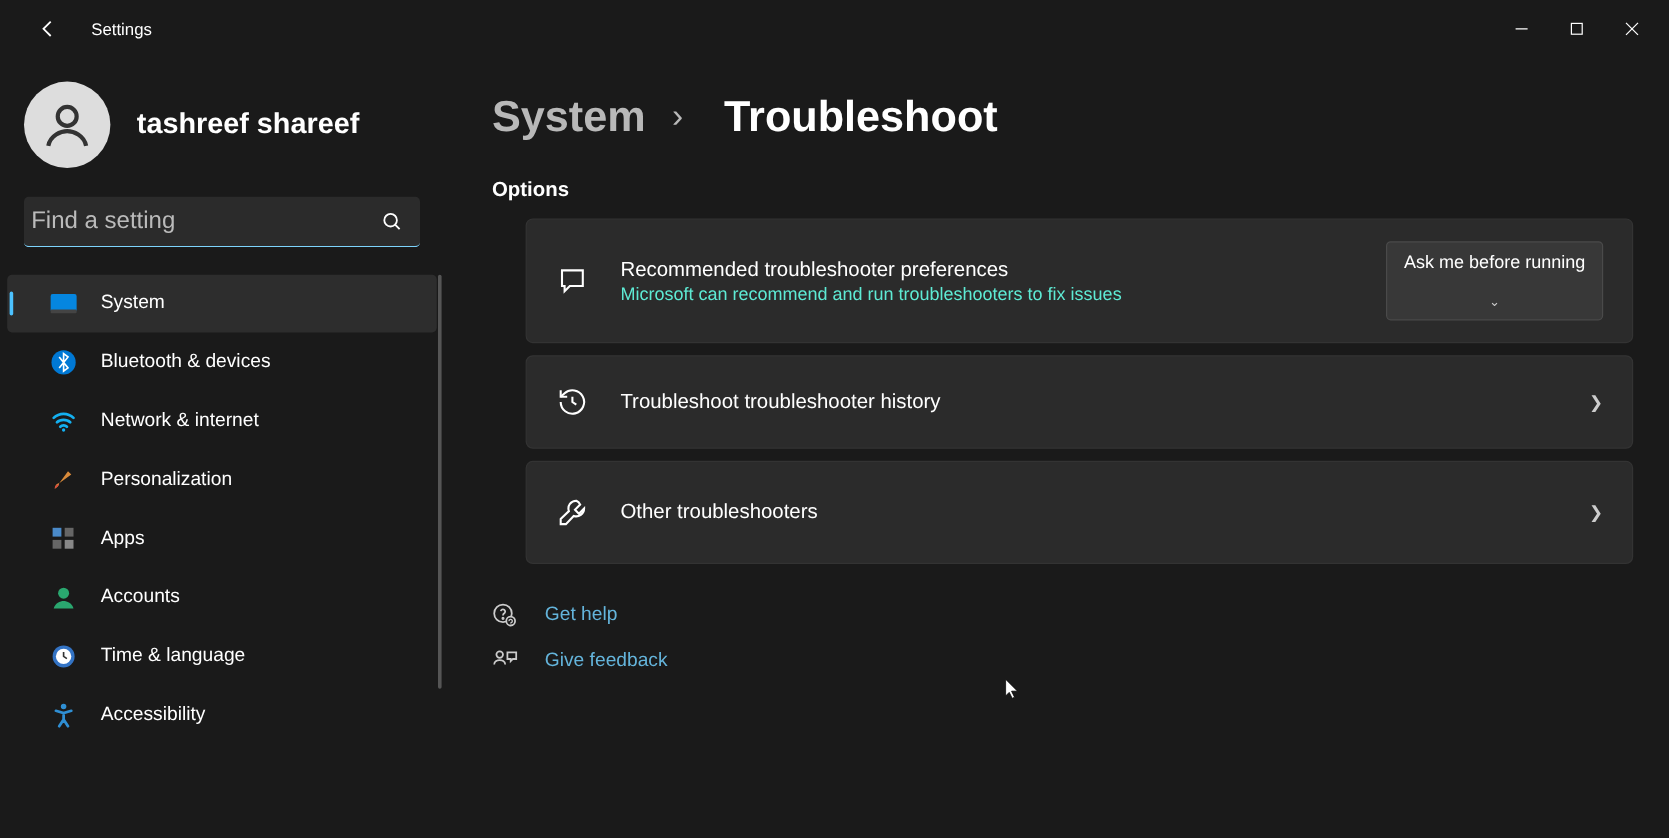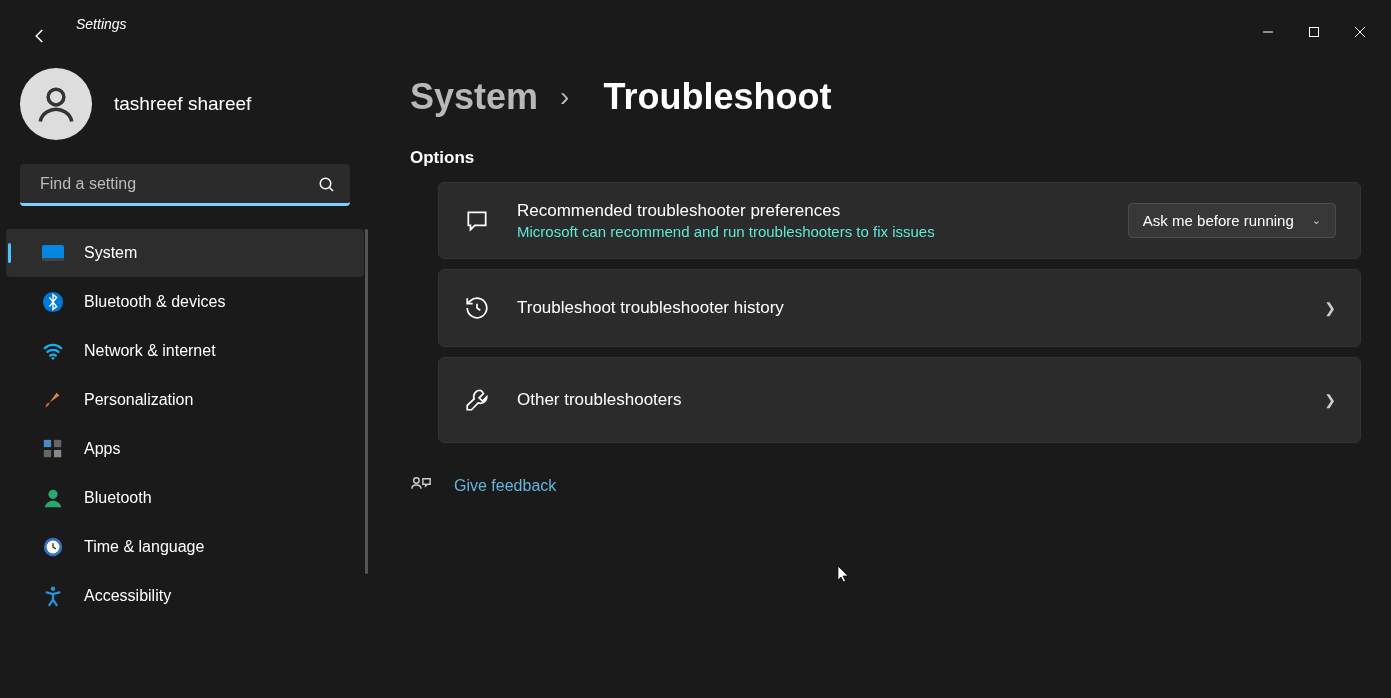--- a/index.html
+++ b/index.html
@@ -1,35 +1,35 @@
 <!DOCTYPE html>
 <html><head>
 <meta charset="utf-8">
 <style>
   * { margin: 0; padding: 0; box-sizing: border-box; font-family: "Segoe UI", sans-serif; }
   body { background: #1a1a1a; color: #fff; width: 1391px; height: 698px; overflow: hidden; }
 
   
-  .titlebar { display: flex; height: 48px; padding: 16px 8px; font-style: italic; }
+  .titlebar { display: flex; align-items: center; height: 48px; padding: 16px 8px; }
   .titlebar .back { width: 40px; height: 40px; display: flex; align-items: center; justify-content: center; cursor: pointer; margin-left: 12px;}
   .titlebar .title { margin-left: 16px; font-size: 14px; color: #fff; }
   .titlebar .win-controls { margin-left: auto; display: flex; }
   .titlebar .win-controls .wc { width: 46px; height: 32px; display: flex; align-items: center; justify-content: center; cursor: pointer; color: #fff; }
 
   .layout { display: flex; height: calc(100% - 48px); }
 
   
   .sidebar { width: 370px; padding: 20px 0 0 0; flex-shrink: 0; }
   .profile { display: flex; align-items: center; padding: 0 20px 24px 20px; gap: 22px; }
   .avatar { width: 72px; height: 72px; border-radius: 50%; background: #ddd; display: flex; align-items: center; justify-content: center; }
   .avatar svg { width: 42px; height: 42px; fill:#333;}
-  .username { font-size: 19px; font-weight: 400; }
+  .username { font-size: 24px; font-weight: 700; }
 
   .search-wrap { padding: 0 20px 22px 20px; }
-  .search { width: 100%; height: 42px; background: #2b2b2b; border: none; border-bottom: 3px solid #7dd3fc; color: #fff; padding: 0 44px 0 20px; font-size: 16px; border-radius: 4px; outline: none; }
+  .search { width: 100%; height: 42px; background: #2b2b2b; border: none; border-bottom: 1px solid #7dd3fc; color: #fff; padding: 0 44px 0 6px; font-size: 20px; border-radius: 4px; outline: none; }
   .search::placeholder { color: #bbb; }
   .search-cont { position: relative; }
   .search-icon { position: absolute; right: 14px; top: 50%; transform: translateY(-50%); width: 18px; height: 18px; stroke:#fff;}
 
   .nav { position: relative; }
   .nav::after { content:""; position:absolute; right: 2px; top: 0; width: 3px; height: 345px; background:#555; border-radius:3px;}
   .nav-item { display: flex; align-items: center; height: 48px; padding: 0 20px 0 36px; gap: 20px; font-size: 16px; cursor: pointer; position: relative; border-radius:4px; margin: 1px 6px;}
   .nav-item.selected { background: #2d2d2d; }
   .nav-item.selected::before { content: ""; position: absolute; left: 2px; top: 14px; width: 3px; height: 20px; background: #4cc2ff; border-radius: 3px; }
   .nav-icon { width: 22px; height: 22px; display:flex; align-items:center; justify-content:center; flex-shrink:0;}
@@ -43,21 +43,21 @@
 
   .section-label { font-size: 17px; font-weight: 600; margin-bottom: 14px; }
 
   .card { background: #2b2b2b; border-radius: 6px; padding: 18px 24px; display: flex; align-items: center; gap: 26px; margin-bottom: 10px; border: 1px solid #333; margin-left: 28px; }
   .card.clickable { cursor: pointer; }
   .card .card-icon { width: 28px; height: 28px; display:flex; align-items:center; justify-content:center; flex-shrink:0;}
   .card .card-body { flex: 1; }
   .card .card-title { font-size: 17px; color: #fff; }
   .card .card-sub { font-size: 15px; color: #5eead4; margin-top: 2px; }
   .card .chevron { color: #ccc; font-size: 14px;}
-  .dropdown { background: #383838; border: 1px solid #4a4a4a; border-radius: 4px; padding: 8px 14px; display: flex; align-items: center; gap: 18px; font-size: 15px; cursor: pointer; }
+  .dropdown { background: #383838; border: 1px solid #4a4a4a; border-radius: 4px; padding: 8px 14px; display: flex; align-items: center; gap: 18px; font-size: 15px; cursor: pointer; flex-direction: column; }
   .dropdown .dd-chev { font-size: 11px; color:#ccc;}
 
   .links { margin-top: 32px; }
   .link-row { display: flex; align-items: center; gap: 22px; margin-bottom: 16px; font-size: 16px; }
   .link-row .link { color: #64b4db; cursor: pointer; }
   .link-row .li-icon { width: 22px; height: 22px; display:flex; align-items:center; justify-content:center;}
 
   .cursor { position: absolute; top: 566px; left: 838px; width: 12px; height: 18px; pointer-events: none;}
 </style>
 </head>
@@ -161,21 +161,21 @@
           </span>
         <span>Apps</span>
       </div>
       <div class="nav-item">
         <span class="nav-icon">
             <svg width="22" height="22" viewBox="0 0 24 24">
               <circle cx="12" cy="8" r="5" fill="#2aa76f"></circle>
               <path d="M3 22c1-5 6-7 9-7s8 2 9 7z" fill="#2aa76f"></path>
             </svg>
           </span>
-        <span>Bluetooth</span>
+        <span>Accounts</span>
       </div>
       <div class="nav-item">
         <span class="nav-icon">
             <svg width="22" height="22" viewBox="0 0 24 24">
               <circle cx="12" cy="12" r="10" fill="#3373c4"></circle>
               <circle cx="12" cy="12" r="7" fill="#fff"></circle>
               <path d="M12 8v4l3 2" stroke="#333" stroke-width="1.5" fill="none"></path>
             </svg>
           </span>
         <span>Time &amp; language</span>
@@ -240,20 +240,32 @@
       <div class="card-body">
         <div class="card-title">Other troubleshooters</div>
       </div>
       <div class="chevron">❯</div>
     </div>
 
     <div class="links">
       <div class="link-row">
         <span class="li-icon">
           <svg width="22" height="22" viewBox="0 0 24 24" fill="none" stroke="#ccc" stroke-width="1.6">
+              <circle cx="10" cy="10" r="8"></circle>
+              <path d="M8 8a2 2 0 1 1 3 2c-1 .5-1 1-1 2"></path>
+              <circle cx="10" cy="14.5" r="0.6" fill="#ccc"></circle>
+              <circle cx="17" cy="17" r="4" fill="#1a1a1a"></circle>
+              <path d="M15.5 17a1.5 1.5 0 1 1 2 1.3c-.5.2-.5.5-.5.9" stroke-width="1.2"></path>
+            </svg>
+        </span>
+        <span class="link">Get help</span>
+      </div>
+      <div class="link-row">
+        <span class="li-icon">
+          <svg width="22" height="22" viewBox="0 0 24 24" fill="none" stroke="#ccc" stroke-width="1.6">
               <circle cx="7" cy="6" r="3"></circle>
               <path d="M2 15c0-3 3-4 5-4s5 1 5 4"></path>
               <path d="M14 4h8v6h-3l-2 2v-2h-3z"></path>
             </svg>
         </span>
         <span class="link">Give feedback</span>
       </div>
     </div>
   </div>
 </div>

